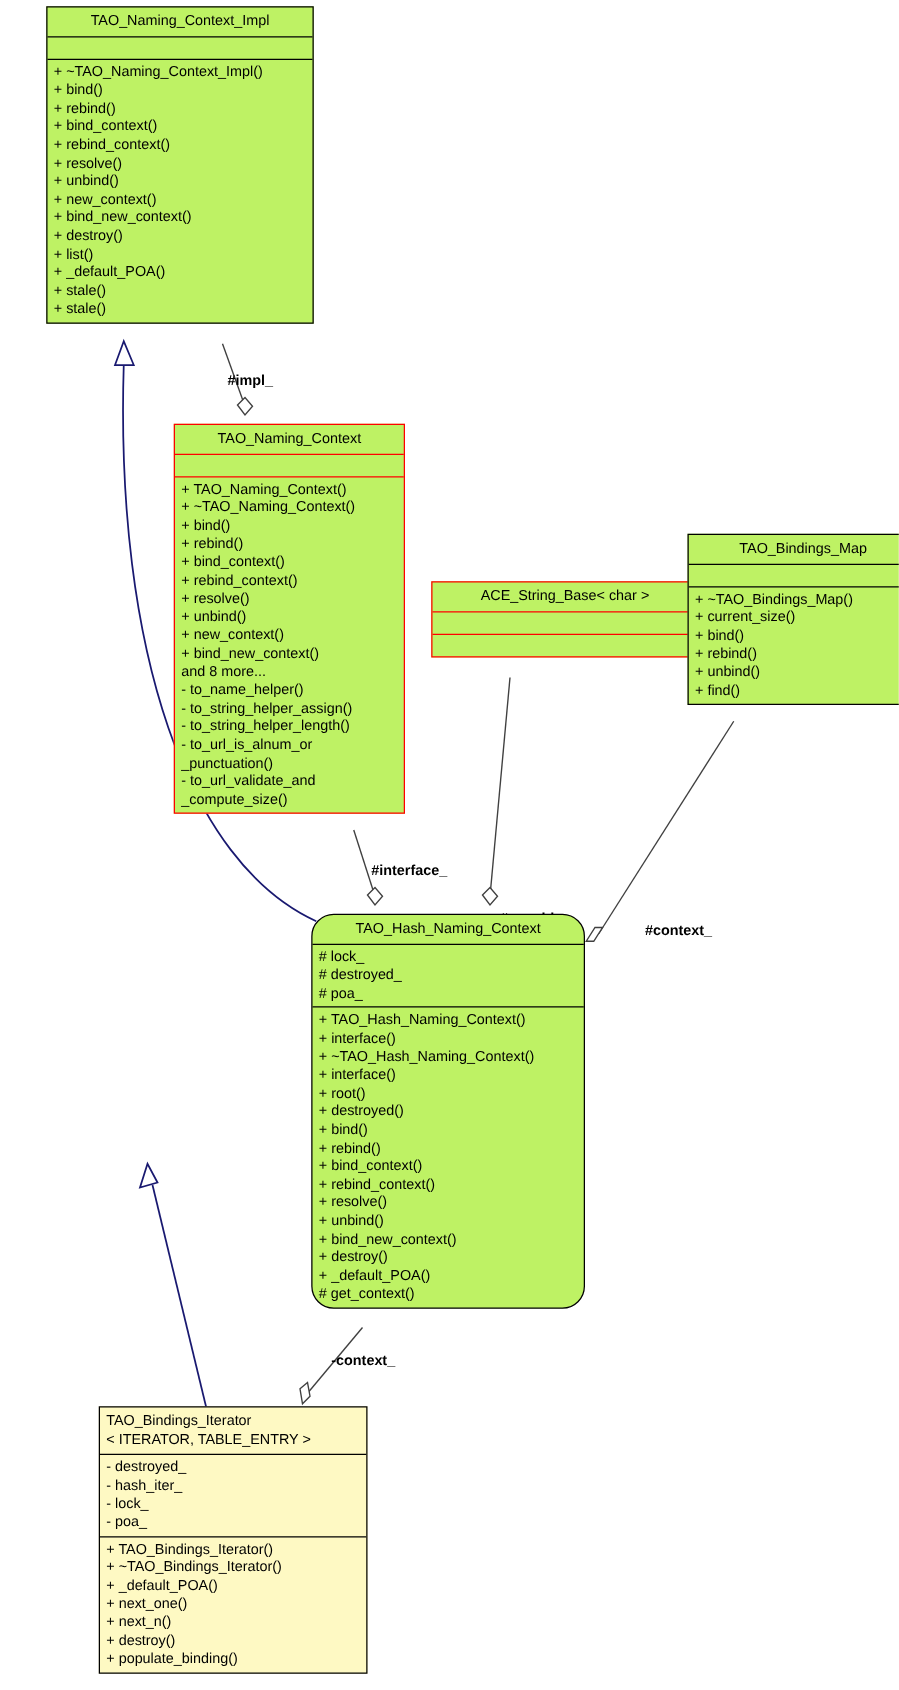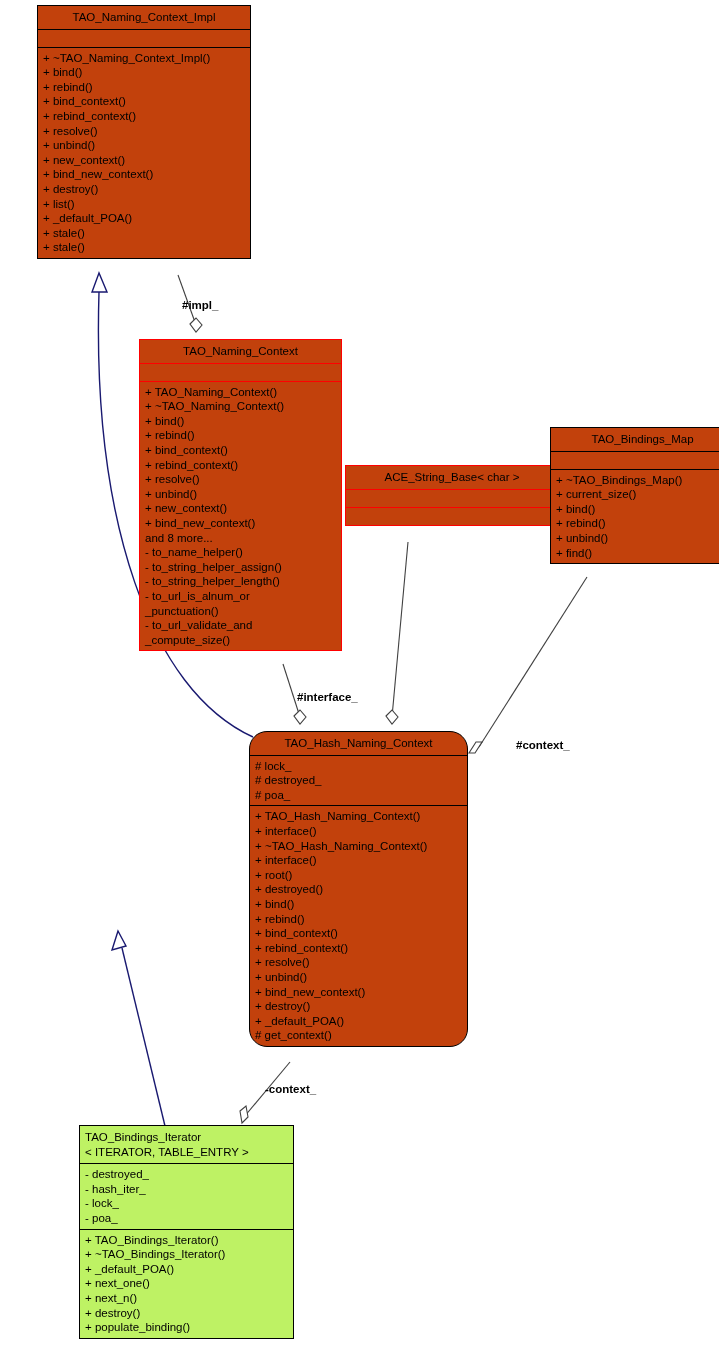--- a/index.html
+++ b/index.html
@@ -24,28 +24,28 @@
   #edge-layer {
     position: absolute;
     left: 0; top: 0;
     width: 719px;
     height: 1352px;
     pointer-events: none;
   }
   .uml-box {
     position: absolute;
     box-sizing: border-box;
-    background: #c2410c;
+    background: #bef264;
     border: 1px solid #000000;
     font-size: 11.5px;
     line-height: 14.6px;
     color: #000000;
   }
   .uml-box.red    { border-color: #ff0000; }
-  .uml-box.gray   { background: #bef264; border-color: #000000; }
+  .uml-box.gray   { background: #fef9c3; border-color: #000000; }
   .uml-title {
     text-align: center;
     padding: 4px 4px 4px 4px;
     white-space: pre-line;
   }
   .uml-title.left {
     text-align: left;
     padding-left: 5px;
   }
   .uml-sep {
@@ -138,21 +138,21 @@
         <div class="uml-row">+ new_context()</div>
         <div class="uml-row">+ bind_new_context()</div>
         <div class="uml-row">+ destroy()</div>
         <div class="uml-row">+ list()</div>
         <div class="uml-row">+ _default_POA()</div>
         <div class="uml-row">+ stale()</div>
         <div class="uml-row">+ stale()</div>
       </div>
   </div>
 
-  <div class="uml-box red" style="left:139px; top:339px; width:203px;">
+  <div class="uml-box red" style="left:139px; top:339px; width:185px;">
     <div class="uml-title">TAO_Naming_Context</div>
     <div class="uml-sep"></div>
     <div class="uml-compartment empty"></div>
     <div class="uml-sep"></div>
     <div class="uml-compartment">
         <div class="uml-row">+ TAO_Naming_Context()</div>
         <div class="uml-row">+ ~TAO_Naming_Context()</div>
         <div class="uml-row">+ bind()</div>
         <div class="uml-row">+ rebind()</div>
         <div class="uml-row">+ bind_context()</div>

